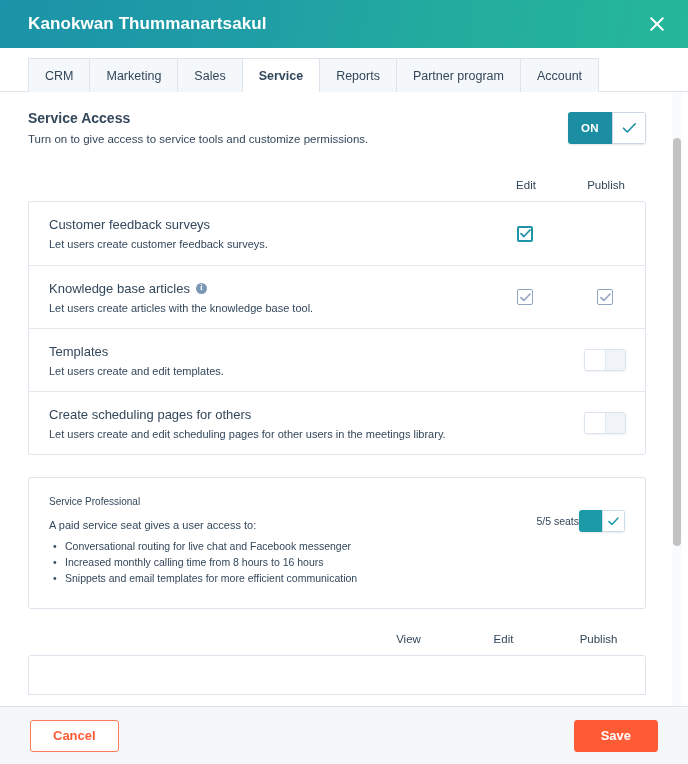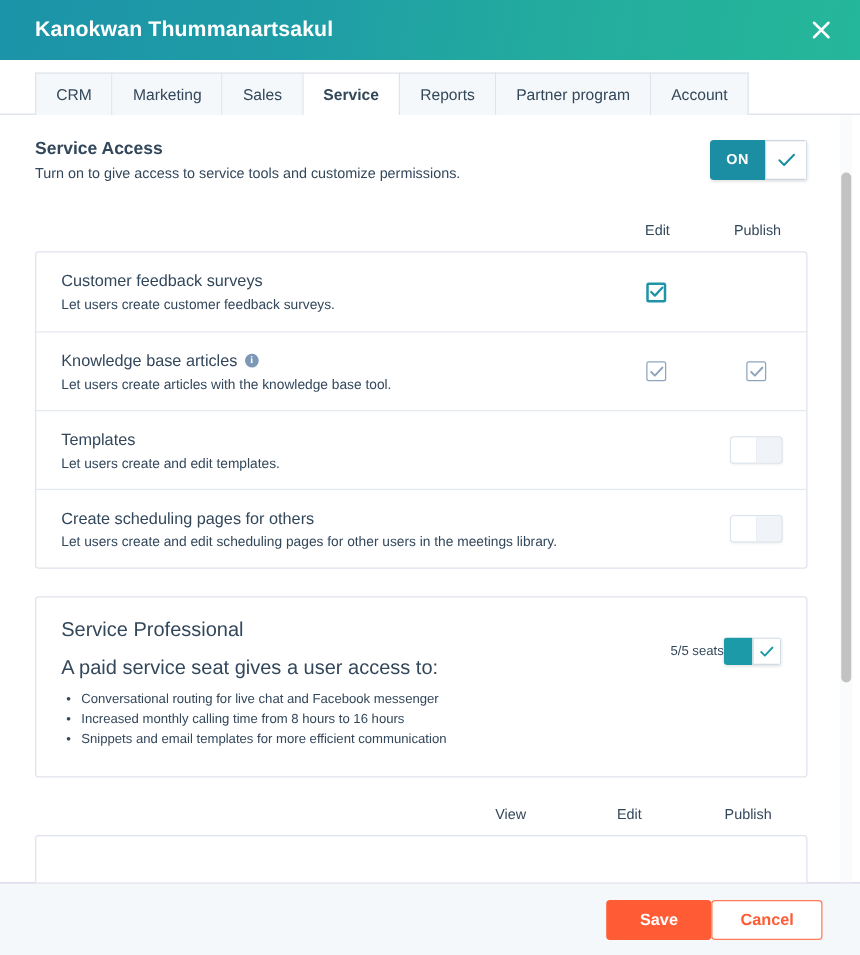--- a/index.html
+++ b/index.html
@@ -244,26 +244,26 @@
   .seat-card {
     border: 1px solid #dfe3eb;
     border-radius: 3px;
     margin-top: 22px;
     padding: 18px 20px 20px 20px;
     display: flex;
     align-items: flex-start;
   }
   .seat-left { flex: 1 1 auto; }
   .seat-title {
-    font-size: 16px;
+    font-size: 10px;
     color: #33475b;
     margin-bottom: 12px;
   }
   .seat-sub {
-    font-size: 16px;
+    font-size: 11px;
     color: #33475b;
     margin-bottom: 9px;
   }
   .seat-list { list-style: none; padding-left: 16px; }
   .seat-list li {
     font-size: 10.5px;
     color: #33475b;
     margin-bottom: 4px;
     position: relative;
   }
@@ -544,17 +544,17 @@
       <div class="perm-card-2"></div>
 
     </div>
 
     <div class="scrollbar-track">
       <div class="scrollbar-thumb"></div>
     </div>
   </div>
 
   <div class="modal-footer">
+    <div class="btn btn-cancel">Cancel</div>
     <div class="btn btn-save">Save</div>
-    <div class="btn btn-cancel">Cancel</div>
   </div>
 
 </div>
 
 </body></html>

